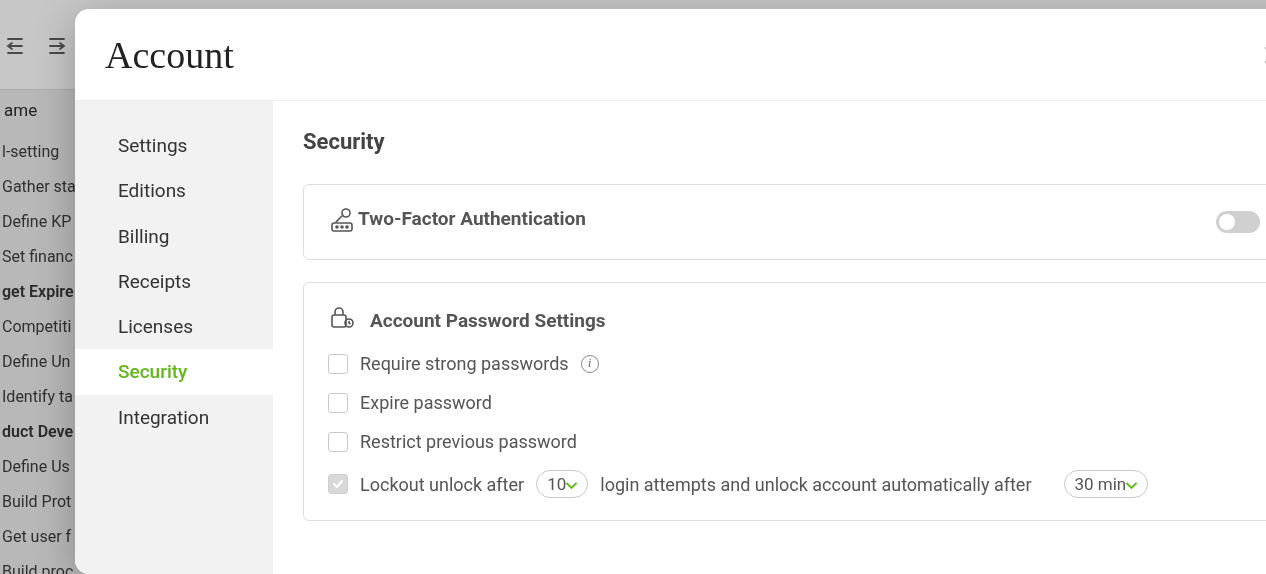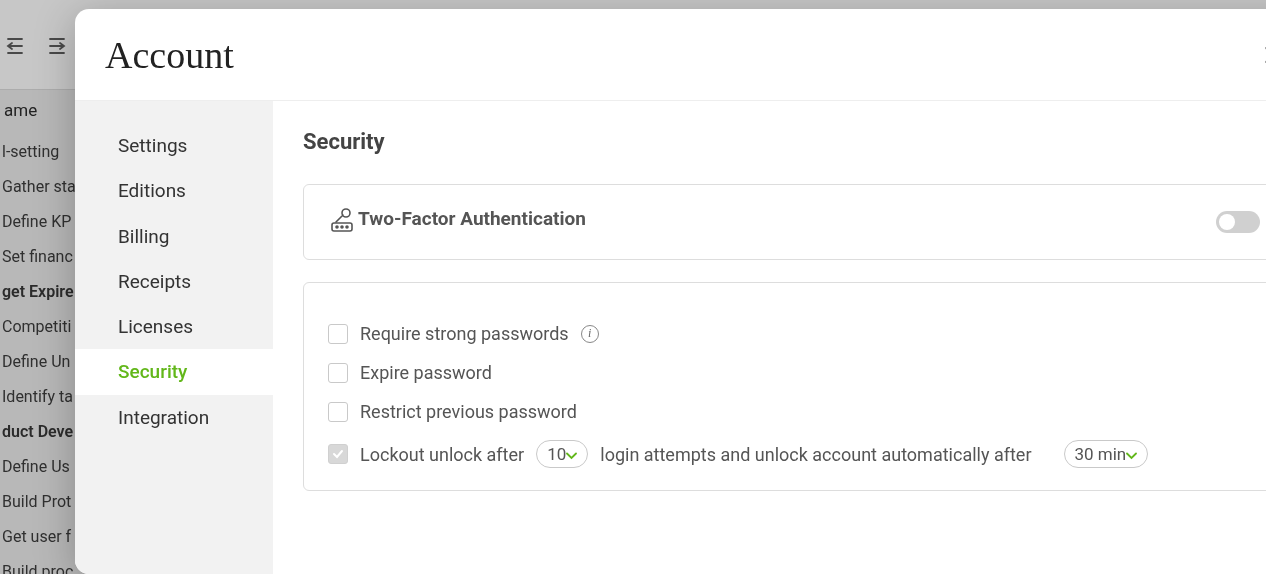--- a/index.html
+++ b/index.html
@@ -363,20 +363,31 @@
                   <circle cx="19" cy="20" r="1" fill="#555"></circle>
               </svg>
             </span>
             <span class="panel-title">Two-Factor Authentication</span>
           </div>
           <div class="toggle"></div>
         </div>
       </div>
 
       <div class="panel">
+        <div class="panel-header">
+          <span class="panel-icon">
+            <svg width="28" height="26" viewBox="0 0 28 26" fill="none" stroke="#555" stroke-width="1.6">
+              <rect x="4" y="10" width="14" height="12" rx="2"></rect>
+              <path d="M7 10 V7 a4 4 0 0 1 8 0 v3"></path>
+              <circle cx="21" cy="18" r="4"></circle>
+              <path d="M21 16 v2 l1.5 1"></path>
+            </svg>
+          </span>
+          <span class="panel-title">Account Password Settings</span>
+        </div>
 
         <div class="option-row">
           <div class="checkbox">
             
           </div>
           <span>Require strong passwords</span>
           <span class="info-icon">i</span>
         </div>
 
         <div class="option-row">

